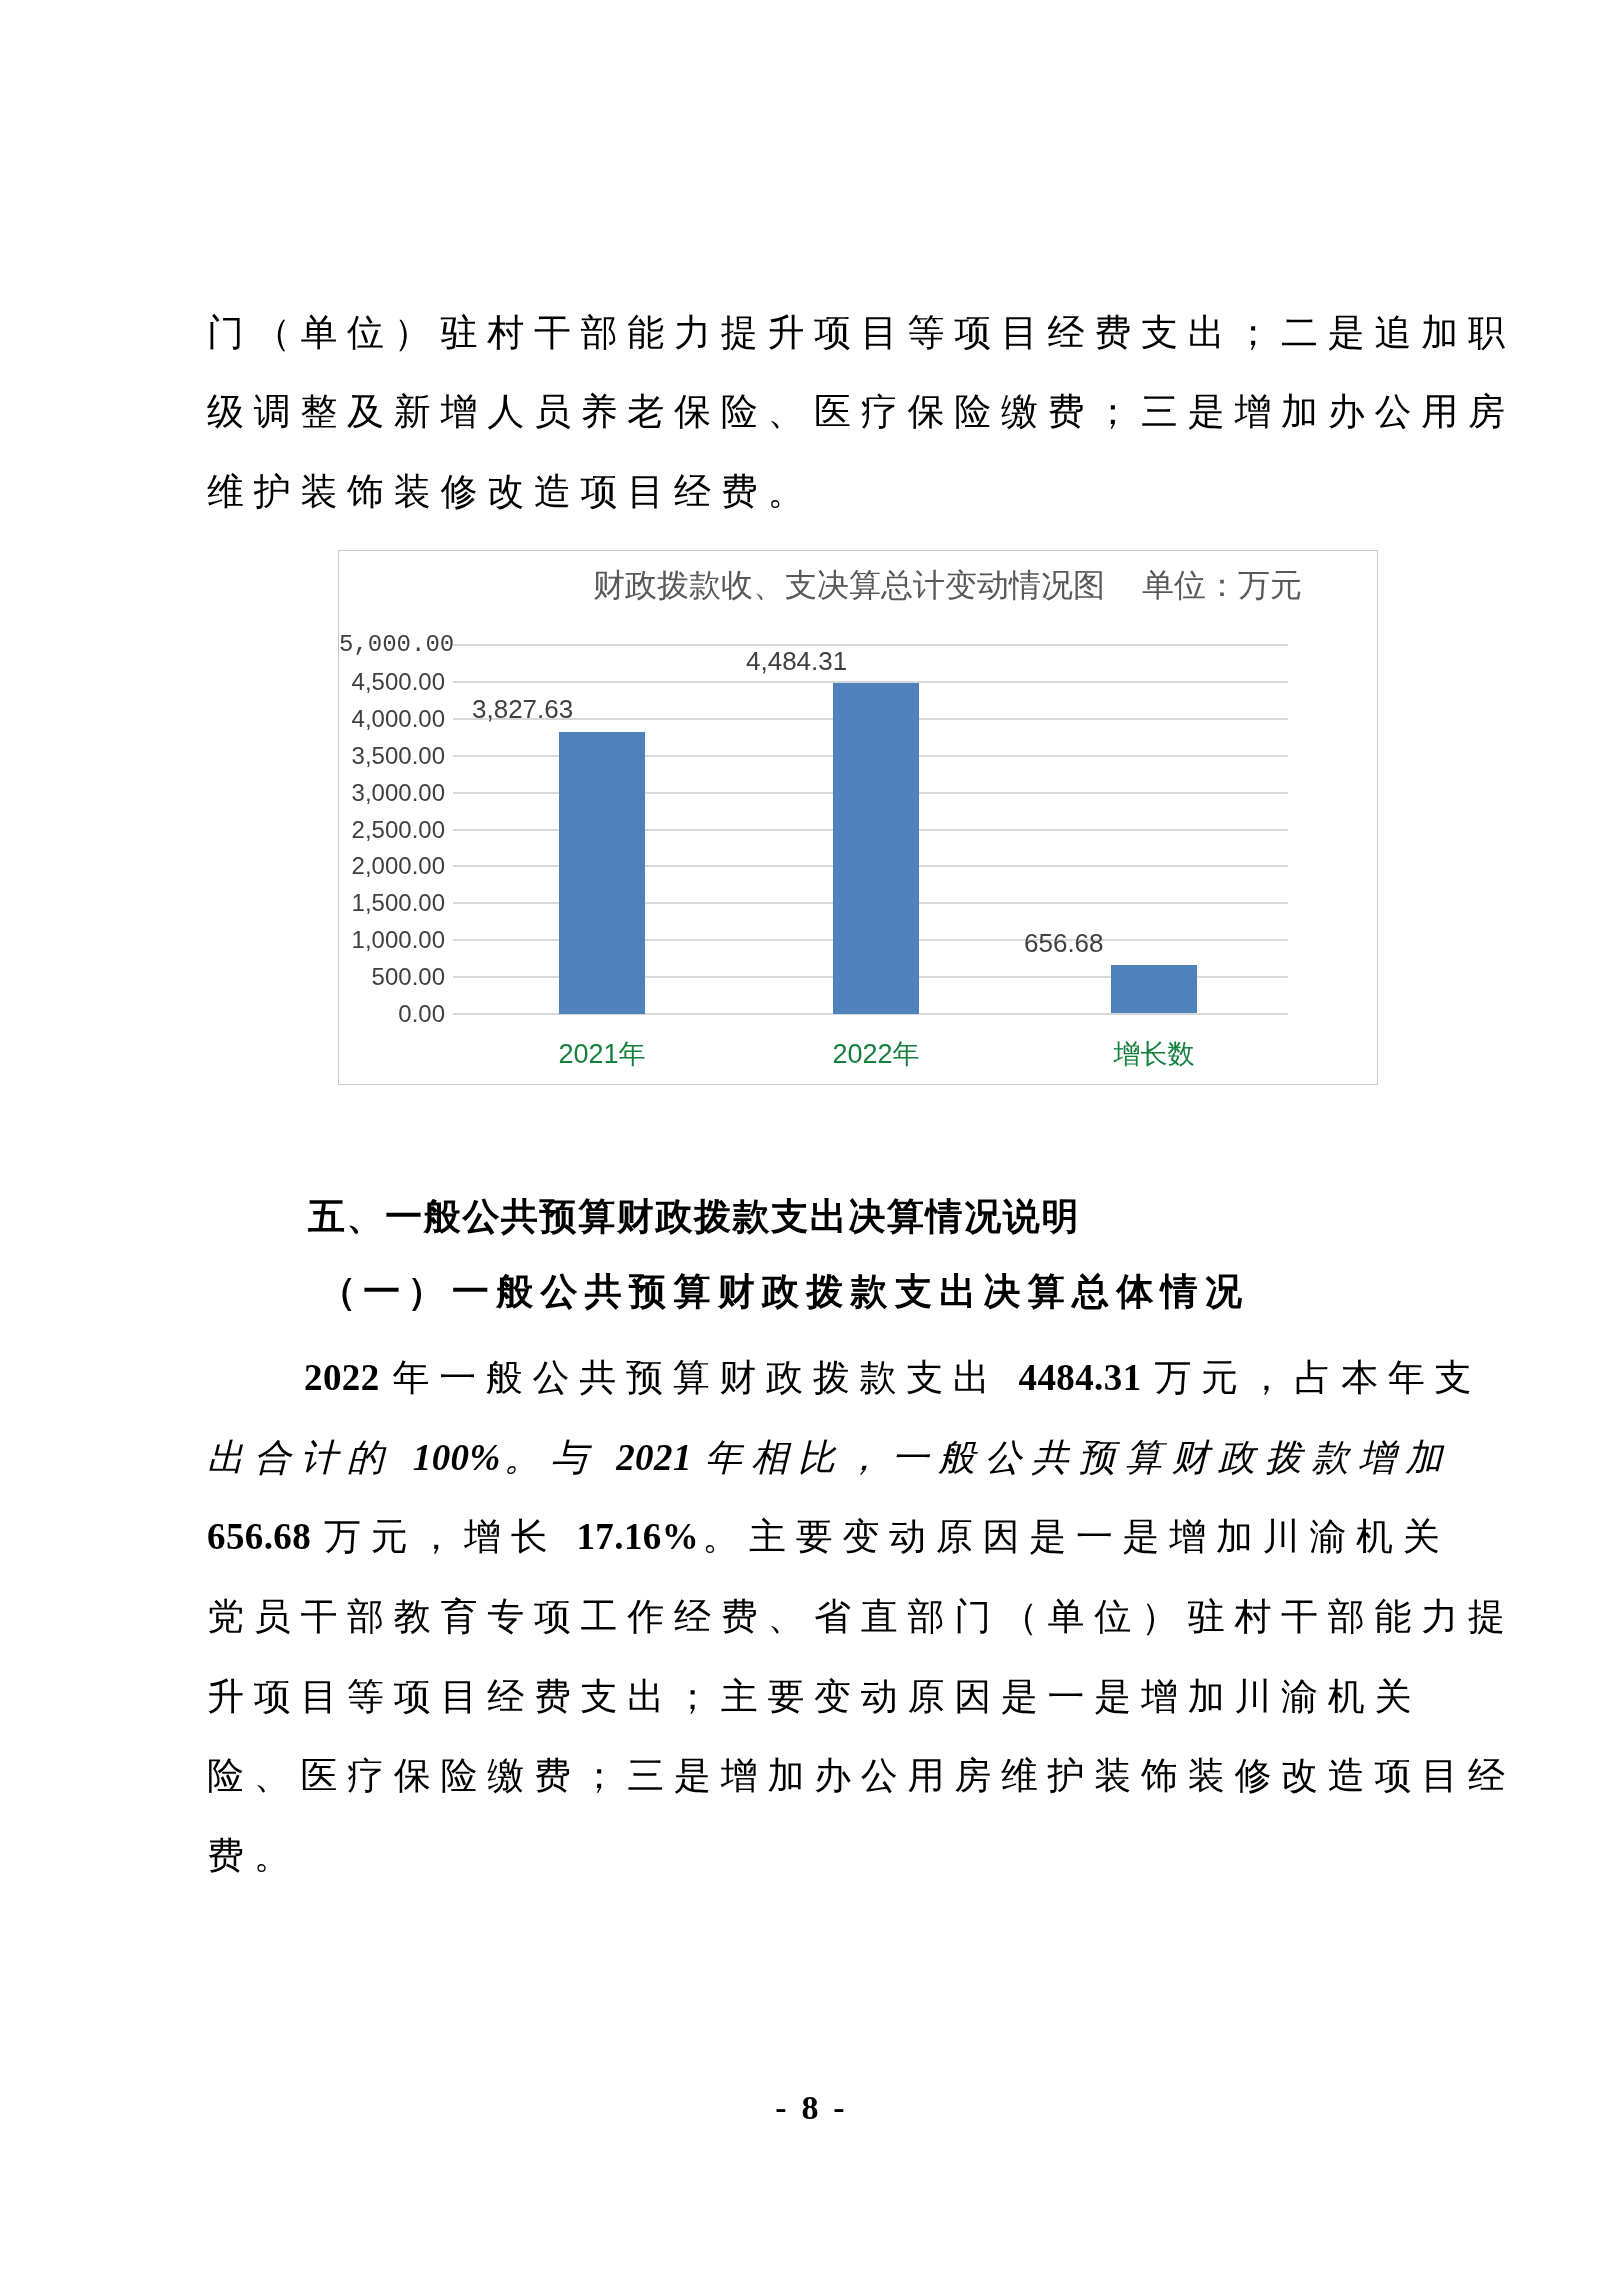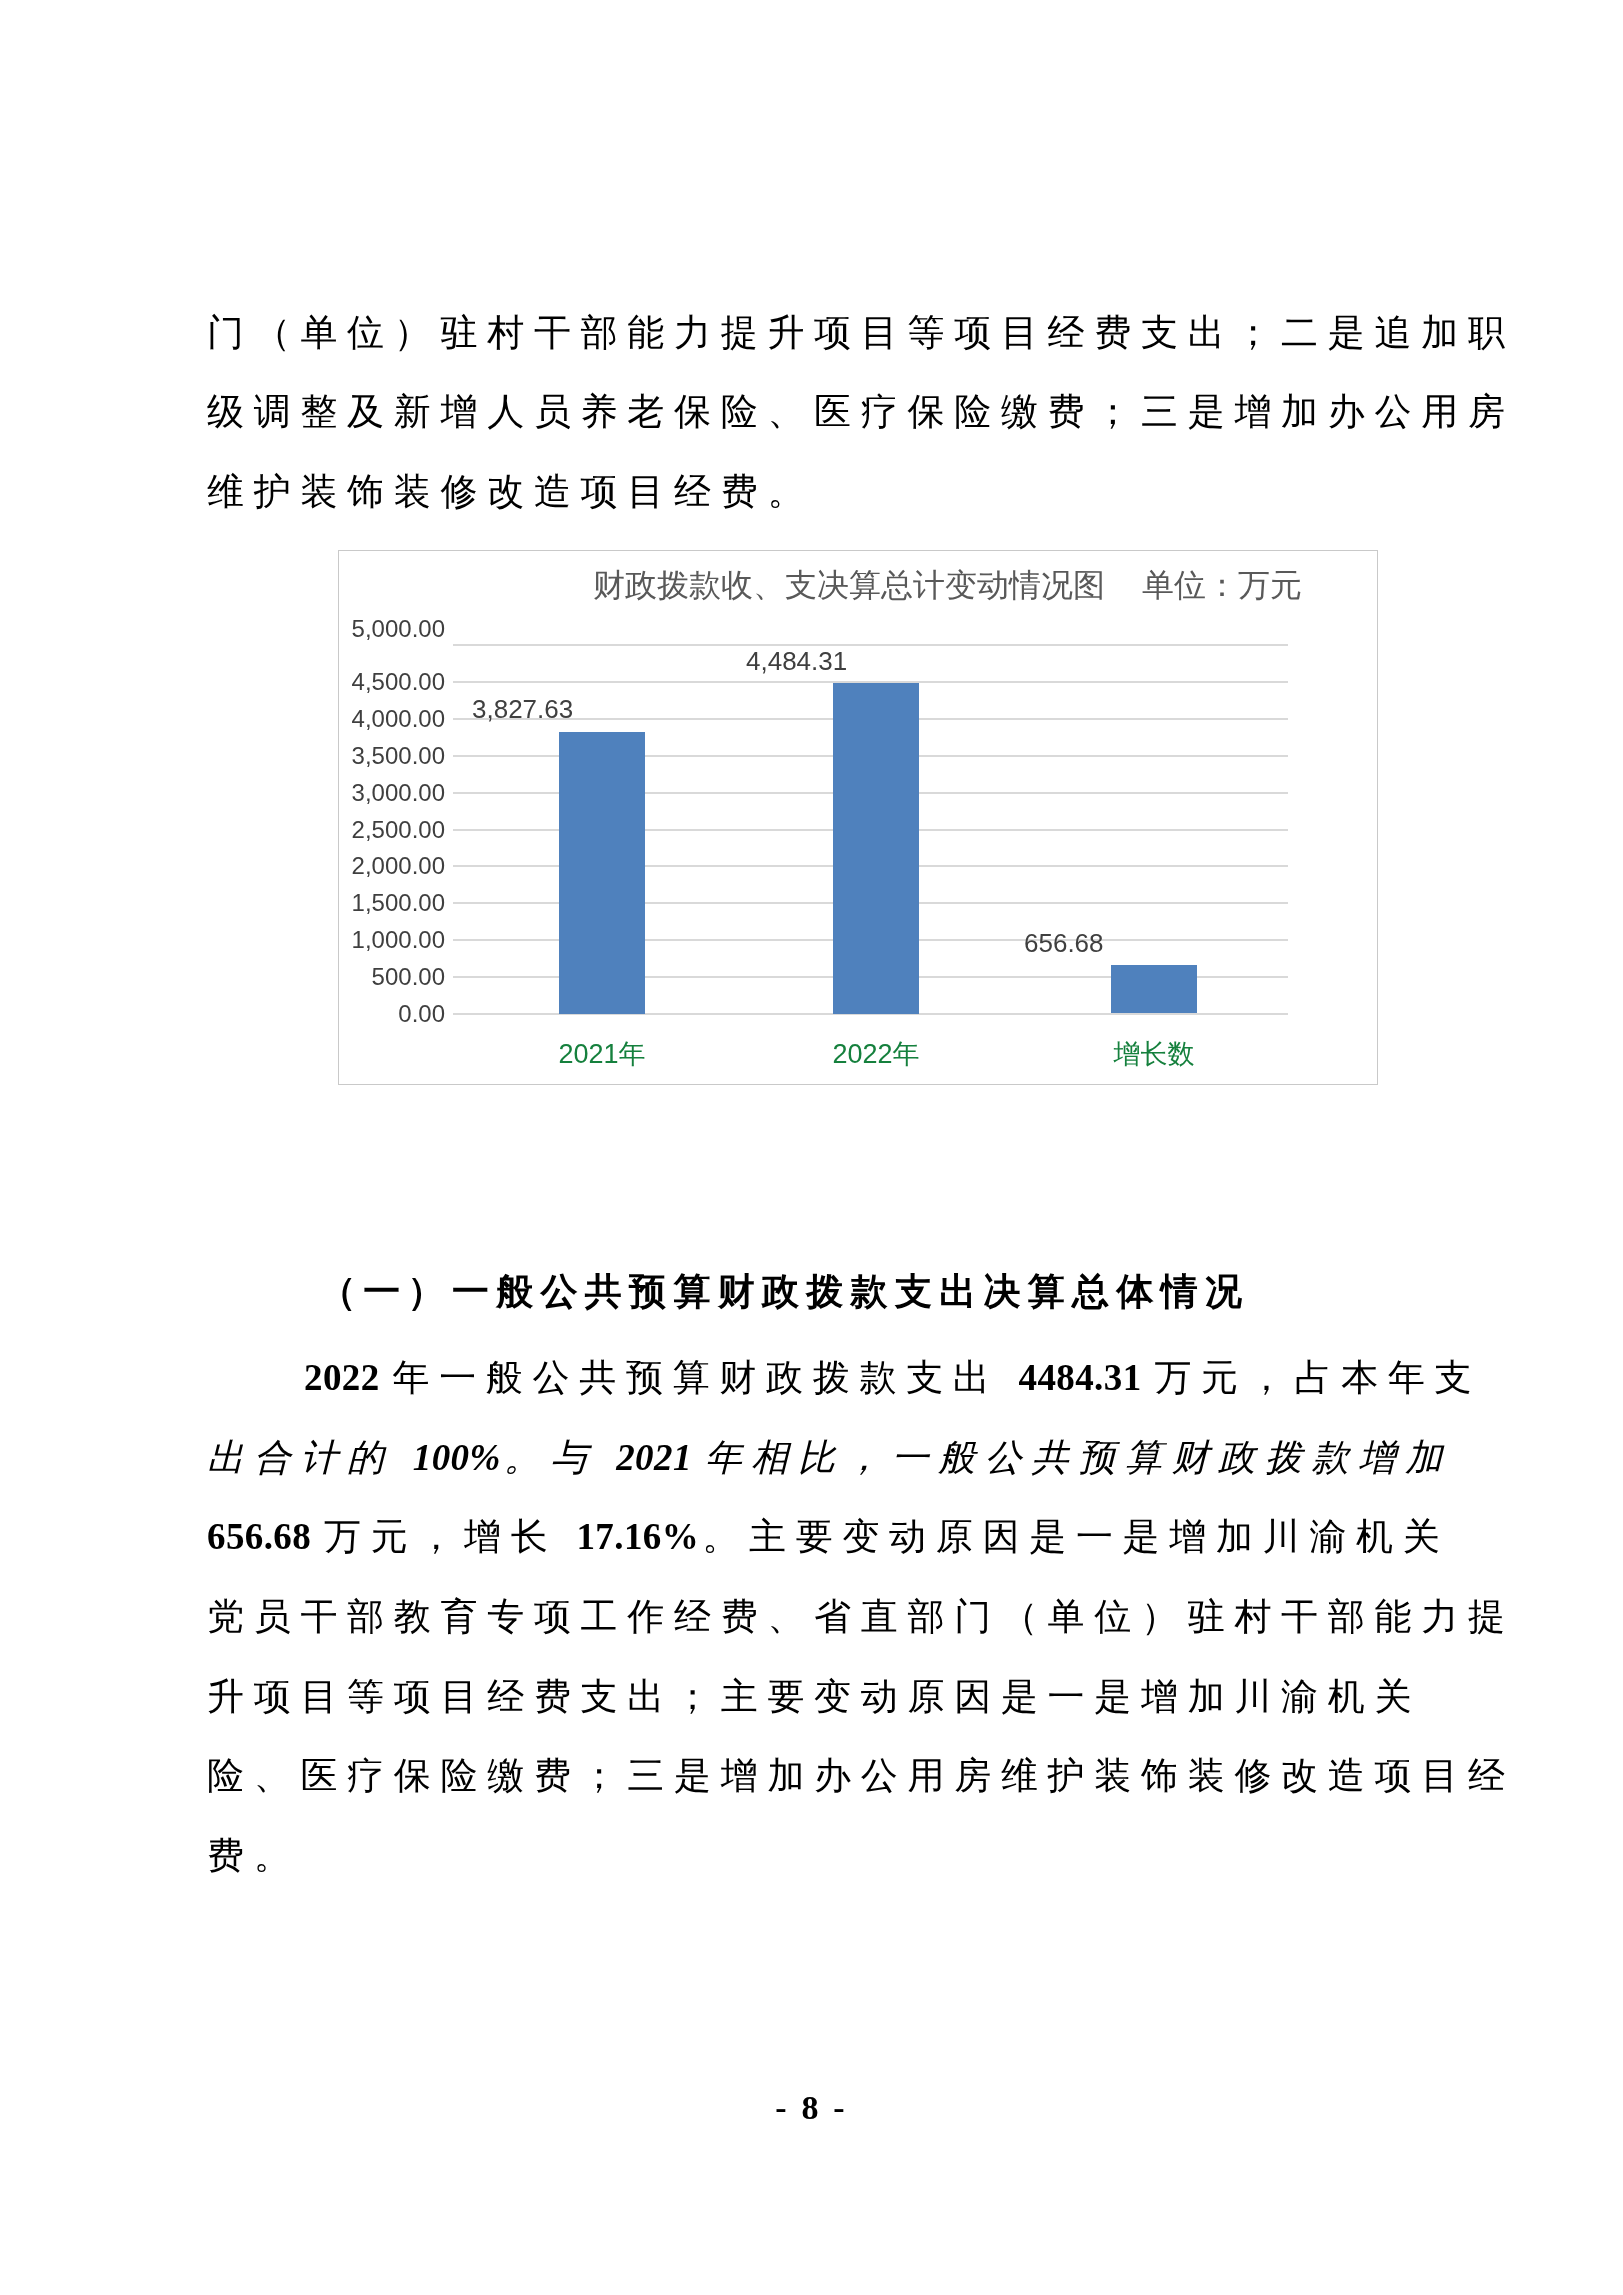--- a/index.html
+++ b/index.html
@@ -149,21 +149,21 @@
       <div class="bodyline" style="top: 390px;">级调整及新增人员养老保险、医疗保险缴费；三是增加办公用房</div>
       <div class="bodyline" style="top: 470px;">维护装饰装修改造项目经费。</div>
     </div>
 
   <div class="chart-box">
     <div class="chart-title">
       <span>财政拨款收、支决算总计变动情况图</span><span class="unit">单位：万元</span>
     </div>
     <div id="plot">
         <div class="gridline" style="top: 93px;"></div>
-        <div class="ylabel" style="top: 64px;">5,000.00</div>
+        <div class="ylabel" style="top: 80px; font-family: Liberation Mono, monospace;">5,000.00</div>
         <div class="gridline" style="top: 130px;"></div>
         <div class="ylabel" style="top: 117px;">4,500.00</div>
         <div class="gridline" style="top: 167px;"></div>
         <div class="ylabel" style="top: 154px;">4,000.00</div>
         <div class="gridline" style="top: 204px;"></div>
         <div class="ylabel" style="top: 191px;">3,500.00</div>
         <div class="gridline" style="top: 241px;"></div>
         <div class="ylabel" style="top: 228px;">3,000.00</div>
         <div class="gridline" style="top: 278px;"></div>
         <div class="ylabel" style="top: 265px;">2,500.00</div>
@@ -183,20 +183,21 @@
         <div class="bar" style="left: 494px; top: 132px; height: 331px;"></div>
         <div class="datalabel" style="left: 407px; top: 95px;">4,484.31</div>
         <div class="catlabel" style="left: 407px;">2022年</div>
         <div class="bar" style="left: 772px; top: 414px; height: 48px;"></div>
         <div class="datalabel" style="left: 685px; top: 377px;">656.68</div>
         <div class="catlabel" style="left: 685px;">增长数</div>
       </div>
   </div>
 
 
+  <div class="heading">五、一般公共预算财政拨款支出决算情况说明</div>
   <div class="subheading">（一）一般公共预算财政拨款支出决算总体情况</div>
 
   <div id="para-body">
       <div class="bodyline" style="top: 1356px; left: 304px;"><span class="seg seg-num">2022 </span><span class="seg">年一般公共预算财政拨款支出 </span><span class="seg seg-num">4484.31 </span><span class="seg">万元，占本年支</span></div>
       <div class="bodyline" style="top: 1436px; font-style: italic;"><span class="seg">出合计的 </span><span class="seg seg-num">100%</span><span class="seg">。与 </span><span class="seg seg-num">2021 </span><span class="seg">年相比，一般公共预算财政拨款增加</span></div>
       <div class="bodyline" style="top: 1515px;"><span class="seg seg-num">656.68 </span><span class="seg">万元，增长 </span><span class="seg seg-num">17.16%</span><span class="seg">。主要变动原因是一是增加川渝机关</span></div>
       <div class="bodyline" style="top: 1595px;"><span class="seg">党员干部教育专项工作经费、省直部门（单位）驻村干部能力提</span></div>
       <div class="bodyline" style="top: 1675px;"><span class="seg">升项目等项目经费支出；主要变动原因是一是增加川渝机关</span></div>
       <div class="bodyline" style="top: 1754px;"><span class="seg">险、医疗保险缴费；三是增加办公用房维护装饰装修改造项目经</span></div>
       <div class="bodyline" style="top: 1834px;"><span class="seg">费。</span></div>

